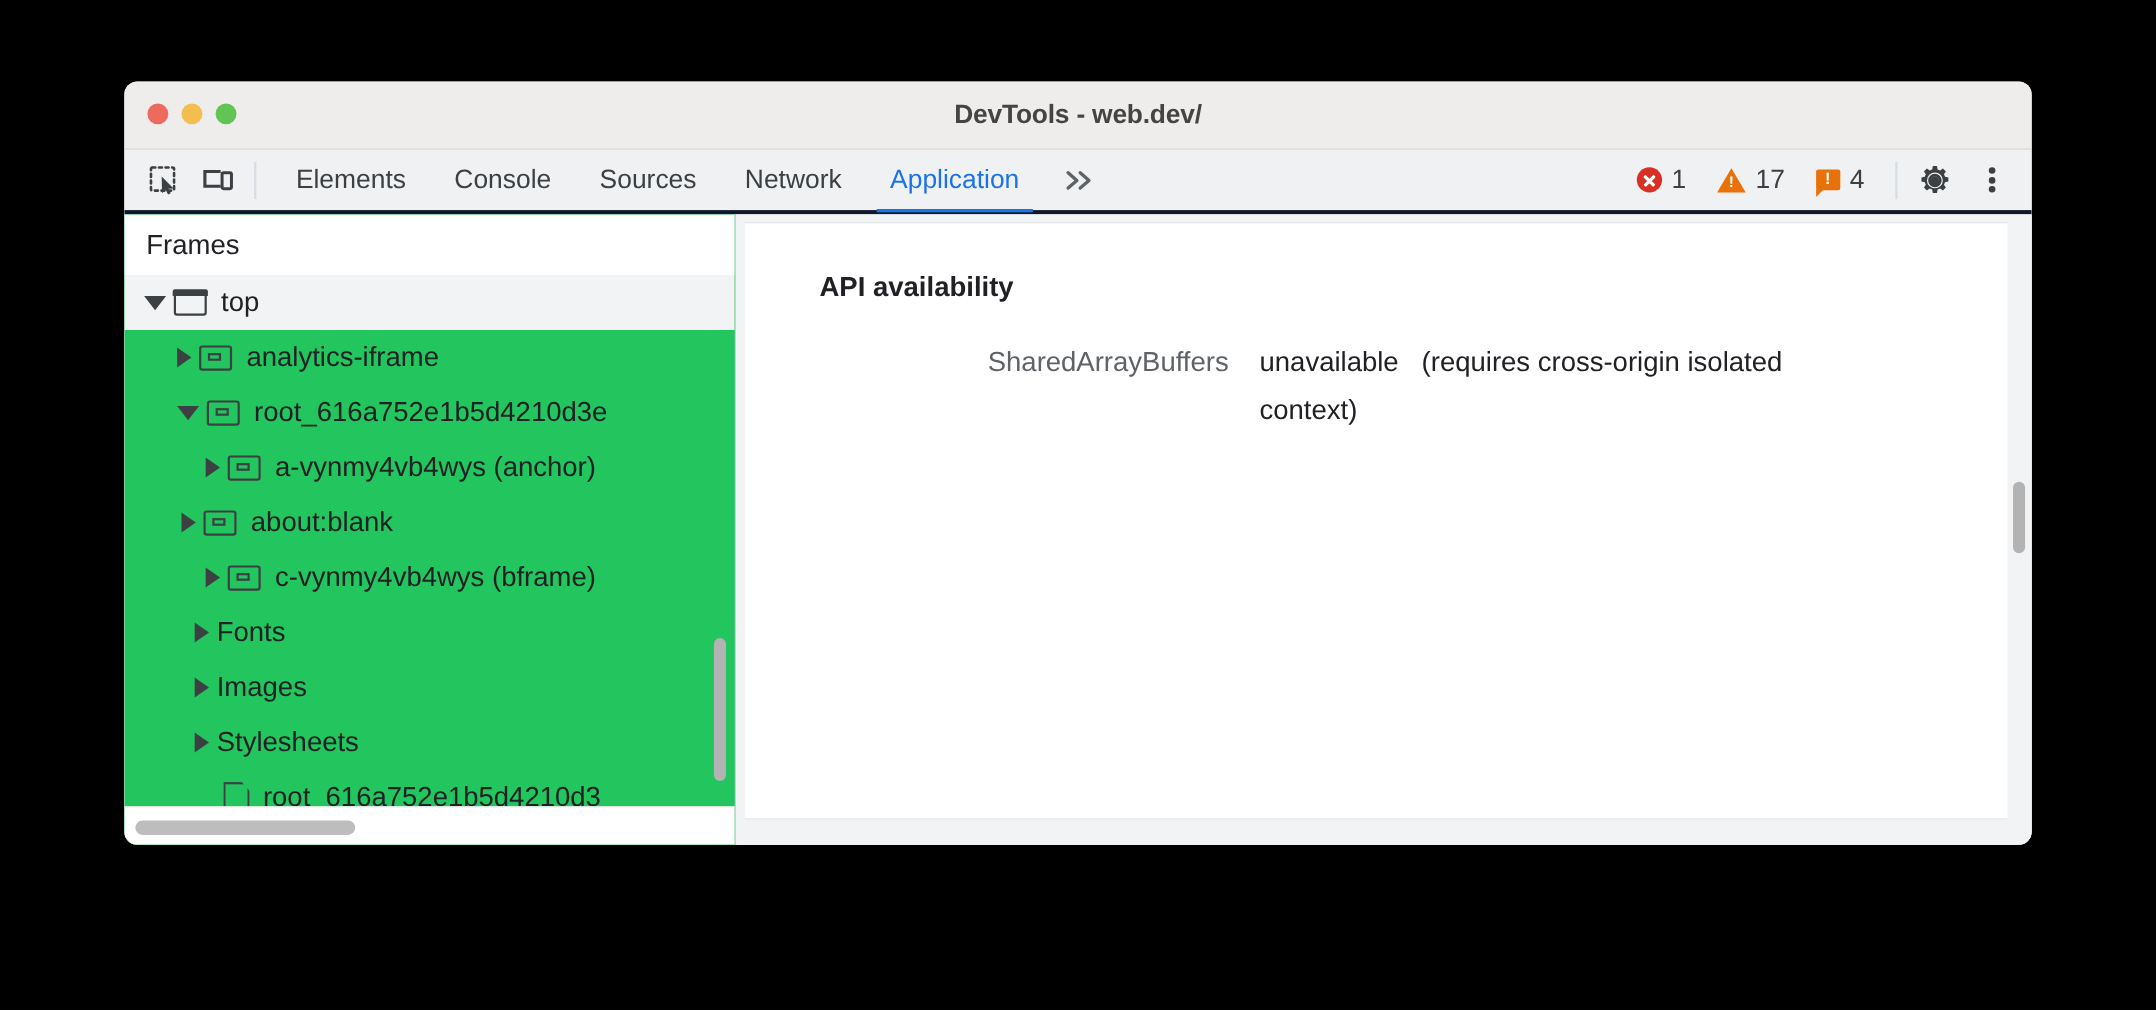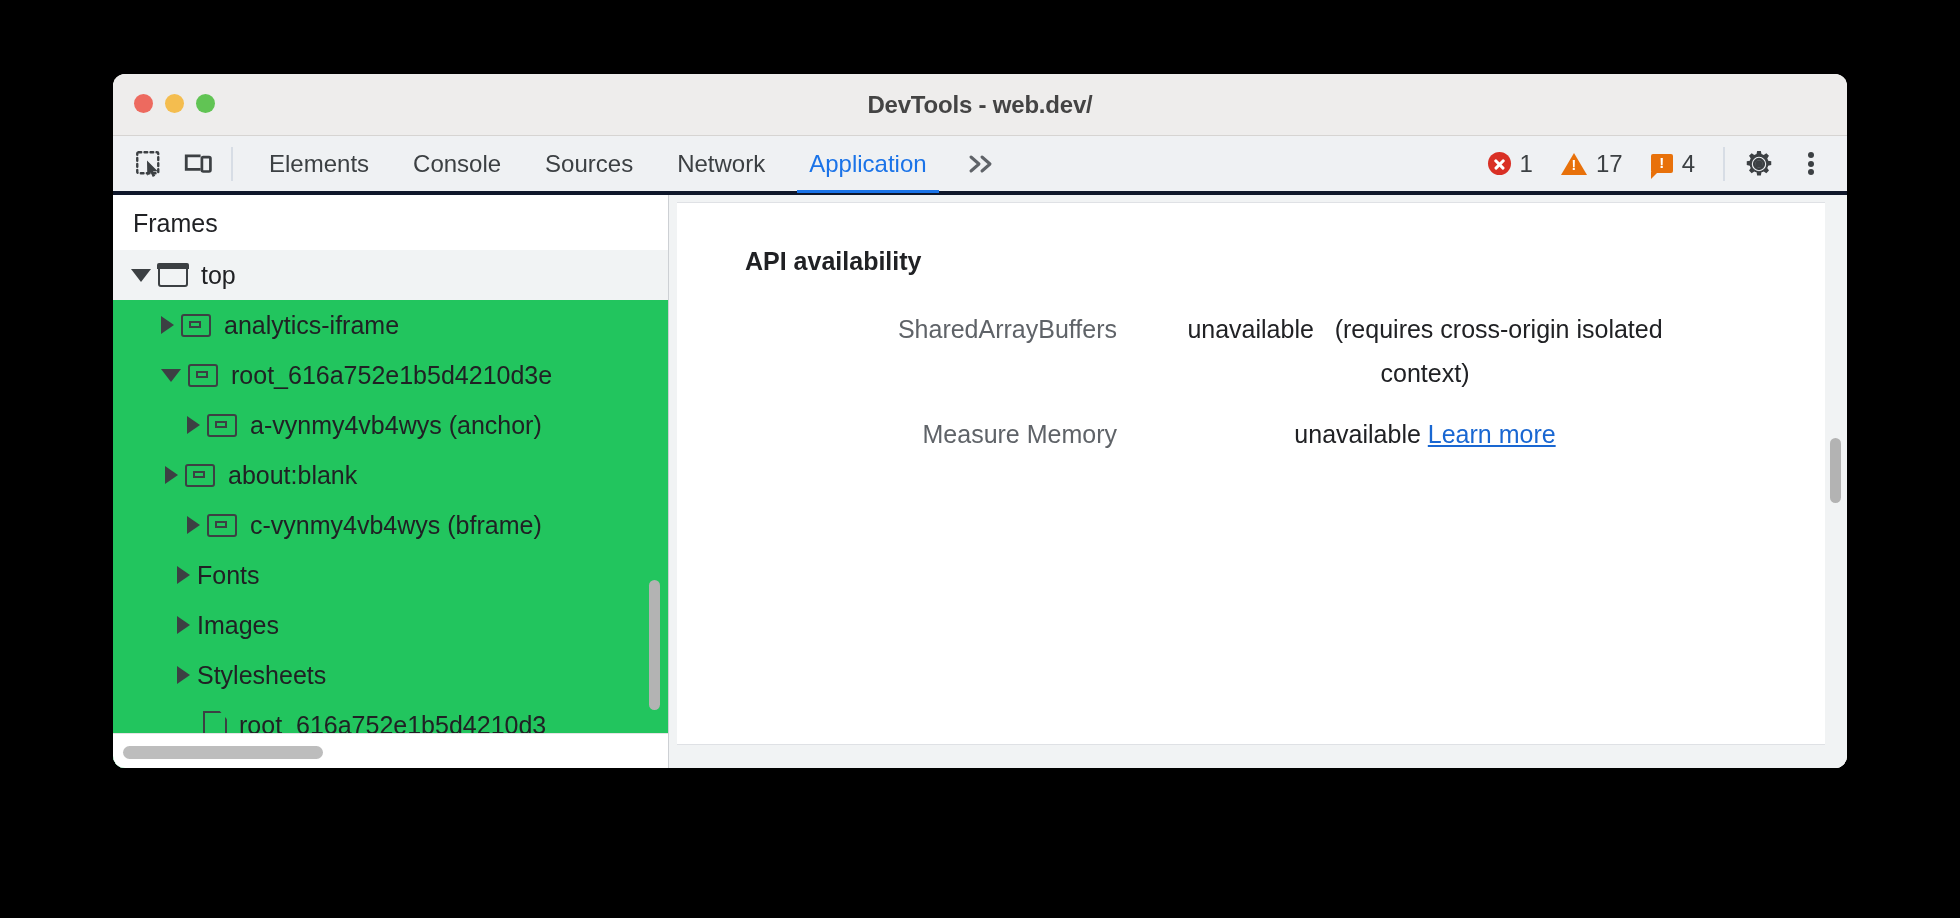--- a/index.html
+++ b/index.html
@@ -426,21 +426,20 @@
     width: 400px;
     flex: 0 0 auto;
     text-align: right;
     color: #5f6368;
     padding-right: 28px;
     box-sizing: border-box;
   }
   .kv-val {
     flex: 1 1 auto;
     max-width: 560px;
-    text-align: center;
   }
   .kv-note { color: #202124; }
 
   .main-vscroll {
     position: absolute;
     right: 6px;
     top: 243px;
     width: 11px;
     height: 65px;
     background: #b3b3b3;
@@ -624,27 +623,20 @@
 
           <div class="kv-row">
             <div class="kv-key">SharedArrayBuffers</div>
             <div class="kv-val">
               <span>unavailable</span>
               &nbsp;
               <span class="kv-note">(requires cross-origin isolated context)</span>
             </div>
           </div>
 
-          <div class="kv-row">
-            <div class="kv-key">Measure Memory</div>
-            <div class="kv-val">
-              <span>unavailable</span>
-              <a class="link plain" href="#">Learn more</a>
-            </div>
-          </div>
 
         </div>
         <div class="main-vscroll"></div>
       </div>
 
     </div>
   </div>
 </div>
 
 </body></html>

